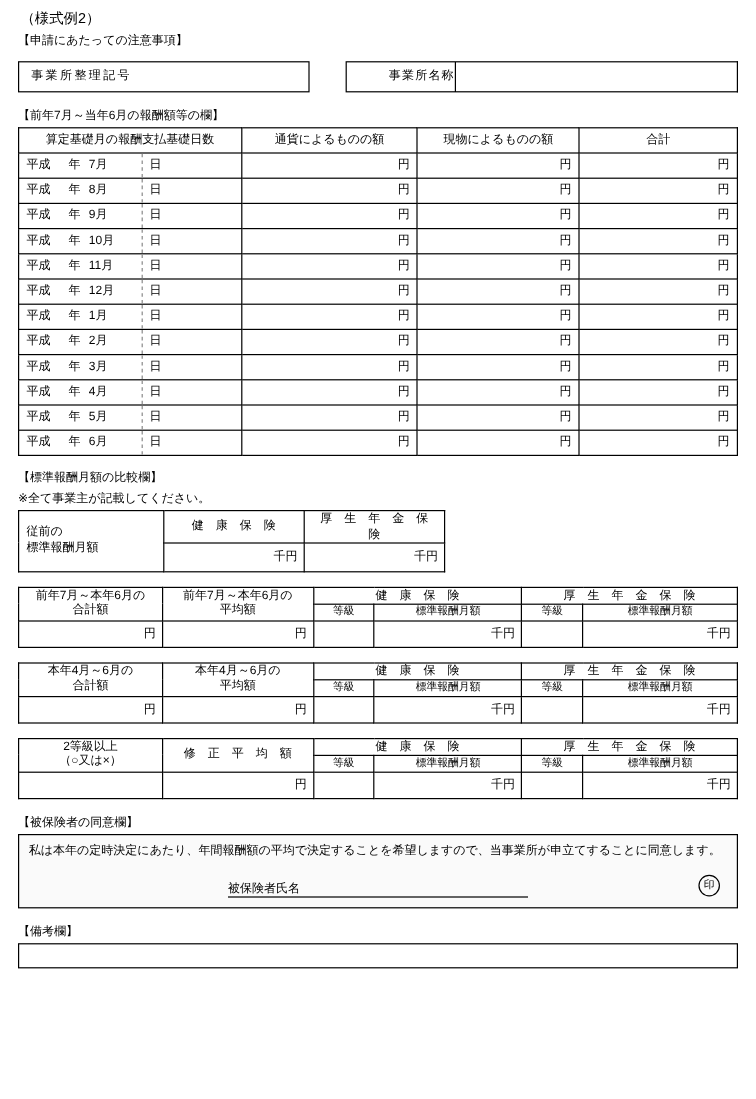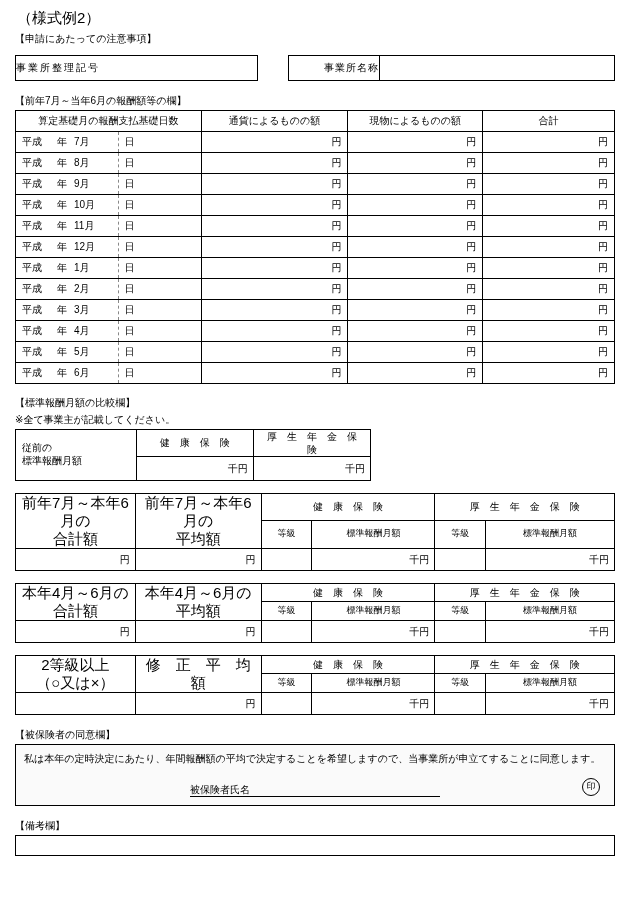--- a/index.html
+++ b/index.html
@@ -3,30 +3,30 @@
 <meta charset="utf-8">
 <style>
   html,body{margin:0;padding:0;background:#fff;}
   body{
     width:630px;height:916px;
     font-family:"Liberation Sans","DejaVu Sans",sans-serif;
     font-size:10px;color:#000;line-height:1.3;
     -webkit-font-smoothing:antialiased;
   }
   .page{box-sizing:border-box;width:630px;height:916px;padding:8px 15px 6px 15px;overflow:hidden;}
-  .format-label{font-size:15px;margin-left:2px;}
+  .format-label{font-size:12px;margin-left:2px;}
   .title-block{margin:2px 0 4px 40px;}
   .title-row{white-space:nowrap;}
   .t-left{display:inline-block;width:92px;}
   .notes-heading{margin-top:2px;}
   .notes-list{margin:1px 0 0 14px;}
   .note-item{padding-left:1em;text-indent:-1em;}
   .office-row{display:flex;margin-top:10px;height:26px;align-items:stretch;}
   .office-box{border:1px solid #000;box-sizing:border-box;display:flex;align-items:center;}
-  .code-box{width:243px;letter-spacing:2px;}
+  .code-box{width:243px;padding-left:10px;letter-spacing:2px;}
   .office-gap{width:30px;}
   .name-label-box{width:92px;justify-content:flex-end;letter-spacing:1px;}
   .name-input-box{width:235px;border-left:none;}
   table{border-collapse:collapse;table-layout:fixed;width:100%;}
   th,td{border:1px solid #000;padding:0 4px;font-weight:normal;box-sizing:border-box;overflow:hidden;}
   th{text-align:center;}
   .insured-table{margin-top:16px;}
   .insured-table tr{height:22px;}
   .ls2{letter-spacing:2px;}
   .section-title{margin-top:13px;margin-bottom:3px;}
@@ -42,21 +42,21 @@
   .comp-heading{display:flex;gap:4px;margin-top:12px;margin-bottom:3px;flex-direction:column;}
   .prev-table{width:356px;}
   .prev-table tr.hd{height:16px;}
   .prev-table tr.vl{height:24px;}
   .prev-label{padding-left:6px;line-height:1.25;}
   .unit-cell{text-align:right;padding-right:5px;}
   .comp-wrap .comp-table{margin-top:12px;}
   .comp-table tr.gh{height:14px;}
   .comp-table tr.sh{height:14px;font-size:9px;}
   .comp-table tr.vals{height:22px;}
-  .comp-table .lbl{text-align:center;line-height:1.2;font-size:15px;}
+  .comp-table .lbl{text-align:center;line-height:1.2;font-size:10px;}
   .consent-box{border:1px solid #000;background:#fafafa;padding:7px 8px 8px 8px;margin-top:2px;}
   .consent-sign-row{position:relative;margin-top:14px;display:flex;justify-content:center;align-items:flex-end;height:18px;}
   .consent-underline{border-bottom:1px solid #000;display:flex;align-items:flex-end;}
   .consent-blank{display:inline-block;width:190px;height:12px;}
   .seal{position:absolute;right:6px;bottom:1px;width:16px;height:16px;border:1px solid #000;border-radius:50%;display:flex;align-items:center;justify-content:center;font-size:9px;}
   .remarks-box{border:1px solid #000;height:19px;margin-top:2px;}
 </style>
 </head>
 <body>
 

